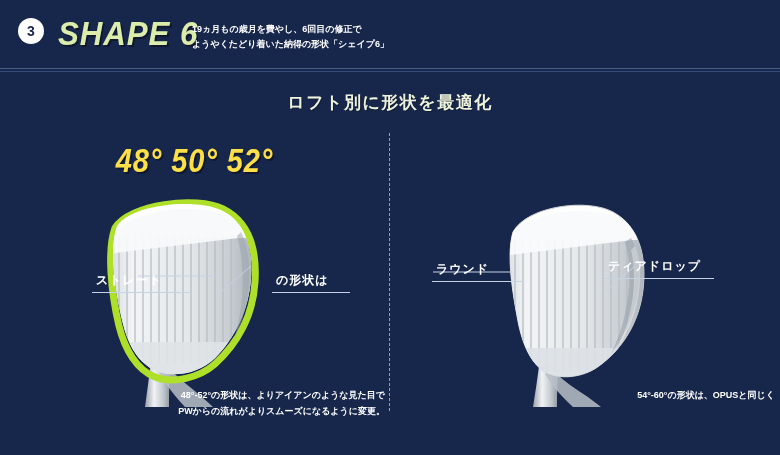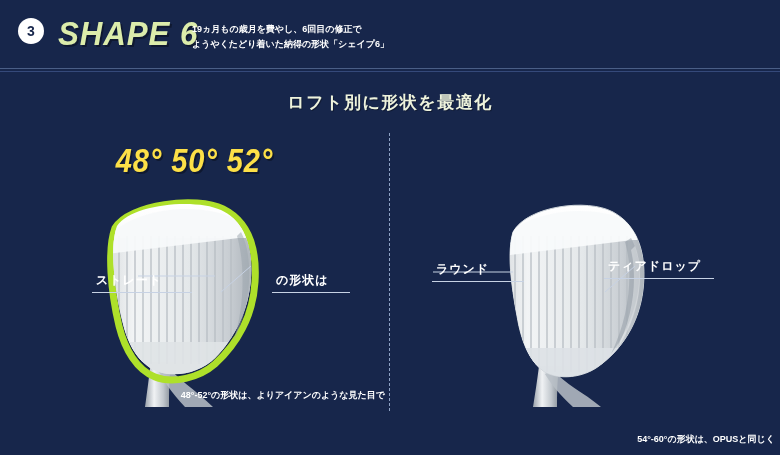--- a/index.html
+++ b/index.html
@@ -182,21 +182,21 @@
     position: absolute;
     top: 388px;
     width: 380px;
     text-align: right;
     font-size: 9px;
     font-weight: bold;
     line-height: 1.75;
     color: #ffffff;
   }
   .caption-left  { left: 5px; }
-  .caption-right { left: 395px; margin-top: 44px; }
+  .caption-right { left: 395px; }
   .caption div { white-space: nowrap; }
 </style>
 </head>
 <body>
 
 <div id="page">
 
   <div class="header">
     <div class="num-badge">3</div>
     <div class="title">SHAPE 6</div>
@@ -380,19 +380,20 @@
     <span class="bar"></span>
   </div>
 
   <div class="callout c-teardrop">
     <span class="cap">ティアドロップ</span>
     <span class="bar"></span>
   </div>
 
   <div class="caption caption-left">
     <div>48°-52°の形状は、よりアイアンのような見た目で</div>
+    <div>PWからの流れがよりスムーズになるように変更。</div>
   </div>
 
   <div class="caption caption-right">
     <div>54°-60°の形状は、OPUSと同じく</div>
   </div>
 
 </div>
 
 </body></html>

